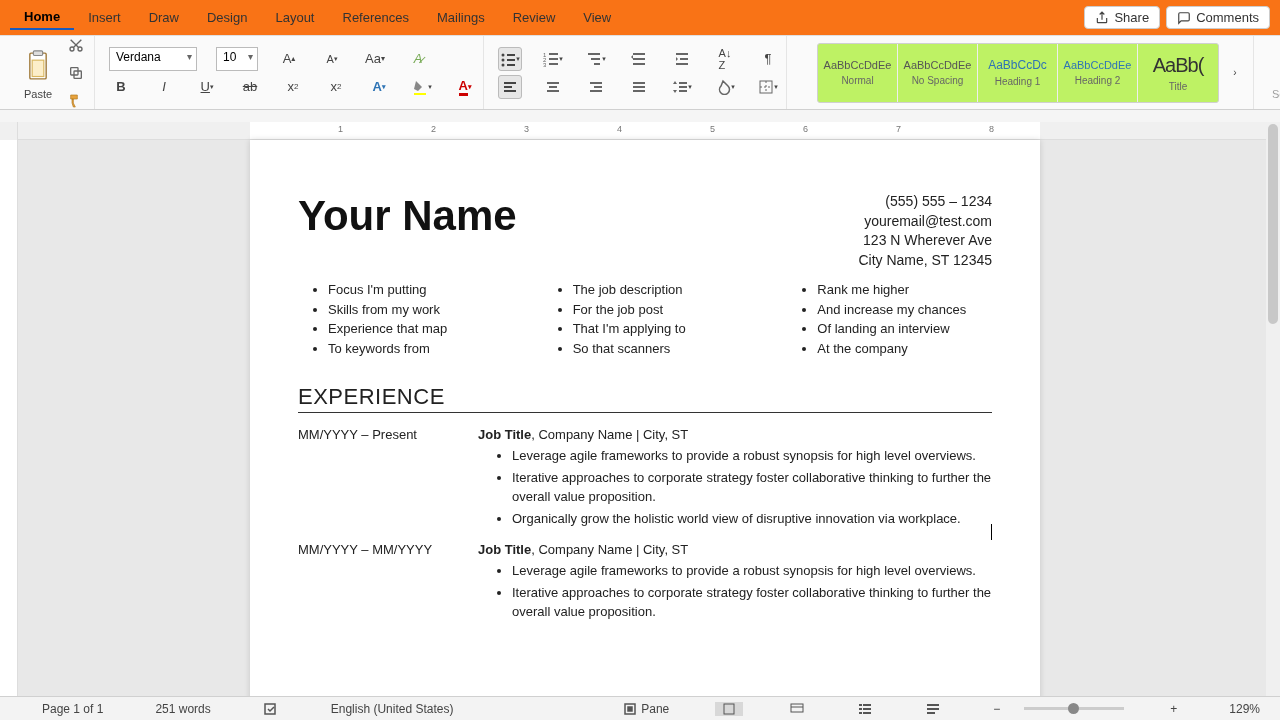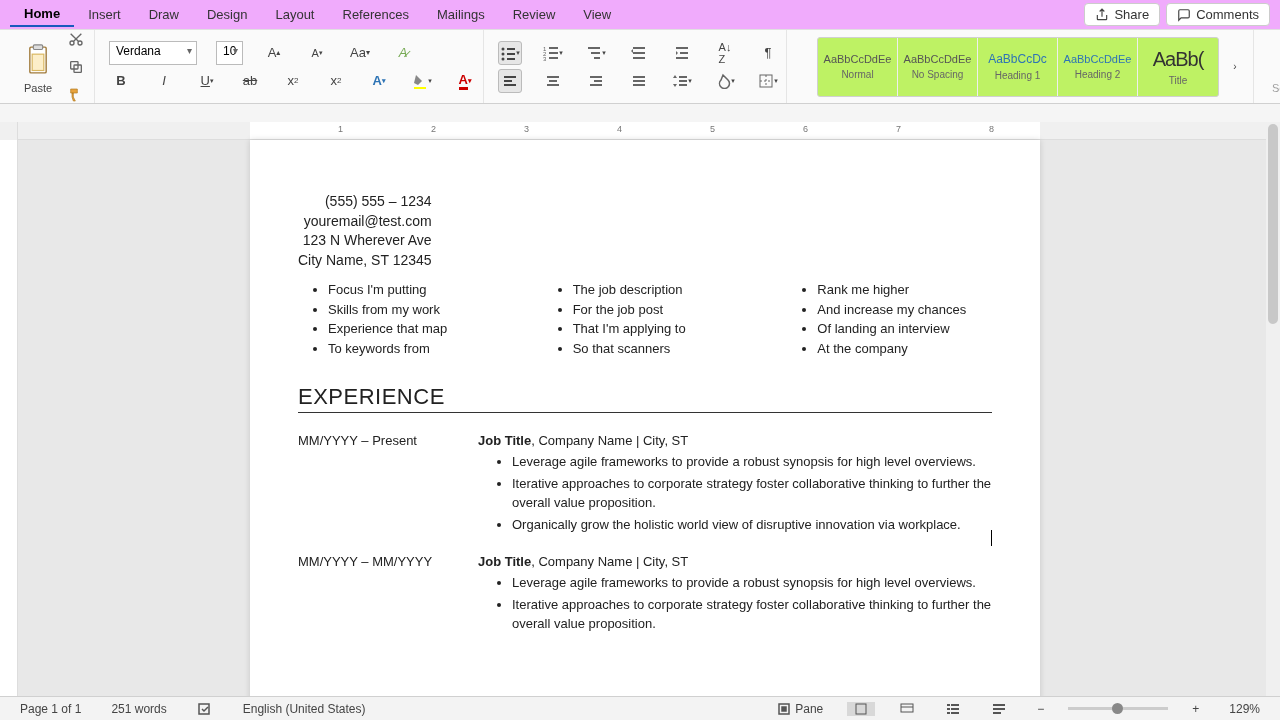--- a/index.html
+++ b/index.html
@@ -1,19 +1,19 @@
 <!DOCTYPE html>
 <html><head>
 <meta charset="utf-8">
 <style>
 * { box-sizing: border-box; margin: 0; padding: 0; }
 body { font-family: -apple-system, "Segoe UI", Arial, sans-serif; background: #f5f5f5; width: 1280px; height: 720px; overflow: hidden; position: relative; }
 
 
-.menubar { display: flex; align-items: center; height: 30px; background: #f0abfc; border-bottom: 1px solid #e0e0e0; padding: 0 10px; }
+.menubar { display: flex; align-items: center; height: 36px; background: #f97316; border-bottom: 1px solid #e0e0e0; padding: 0 10px; }
 .menubar .mtab { padding: 4px 14px; font-size: 13px; color: #333; cursor: pointer; }
 .menubar .mtab.active { font-weight: 600; border-bottom: 2px solid #185abd; color: #000; }
 .menubar .spacer { flex: 1; }
 .menubar .rbtn { display: flex; align-items: center; gap: 5px; font-size: 13px; color: #333; padding: 3px 10px; border: 1px solid #ccc; border-radius: 4px; margin-left: 6px; cursor: pointer; background: #fff; }
 
 
 .ribbon { display: flex; align-items: center; height: 74px; background: #fafafa; border-bottom: 1px solid #d0d0d0; padding: 0 10px; gap: 8px; }
 .rgroup { display: flex; align-items: center; gap: 4px; height: 100%; padding: 0 6px; border-right: 1px solid #e5e5e5; }
 .rgroup:last-child { border-right: none; }
 .biggrp { display: flex; flex-direction: column; align-items: center; justify-content: center; gap: 2px; padding: 4px; }
@@ -50,38 +50,38 @@
 .page .hdrrow { display: flex; justify-content: space-between; align-items: flex-start; }
 .page .name { font-family: Verdana, sans-serif; font-size: 42px; font-weight: 900; color: #111; }
 .page .contact { text-align: right; font-family: Verdana, sans-serif; font-size: 14px; color: #222; line-height: 1.4; }
 
 .page h2.sec { font-family: Verdana, sans-serif; font-size: 22px; font-weight: 400; color: #222; margin-top: 26px; border-bottom: 1px solid #333; padding-bottom: 2px; letter-spacing: 0.5px; }
 
 .skillcols { display: flex; gap: 40px; margin-top: 10px; font-family: Verdana, sans-serif; font-size: 13px; color: #222; }
 .skillcols ul { list-style: disc; padding-left: 30px; flex: 1; }
 .skillcols li { line-height: 1.5; }
 
-.exprow { display: flex; gap: 20px; margin-top: 20px; font-family: Verdana, sans-serif; font-size: 13px; color: #222; }
+.exprow { display: flex; gap: 20px; margin-top: 14px; font-family: Verdana, sans-serif; font-size: 13px; color: #222; }
 .exprow .dates { width: 160px; flex-shrink: 0; }
 .exprow .body { flex: 1; }
 .exprow .body .jt { font-size: 13px; }
 .exprow .body .jt strong { font-weight: 700; }
 .exprow .body ul { list-style: disc; padding-left: 34px; margin-top: 4px; }
 .exprow .body li { line-height: 1.5; margin-top: 2px; }
 
 .cursor { display: inline-block; width: 1px; height: 16px; background: #000; vertical-align: middle; }
 
 
 .scroll { position: absolute; right: 0; top: 0; bottom: 0; width: 14px; background: #f0f0f0; }
 .scroll .thumb { position: absolute; left: 2px; right: 2px; top: 2px; height: 200px; background: #c8c8c8; border-radius: 5px; }
 
 
 .status { position: absolute; left: 0; right: 0; bottom: 0; height: 24px; background: #f3f3f3; border-top: 1px solid #d0d0d0; display: flex; align-items: center; padding: 0 14px; font-size: 12px; color: #444; gap: 18px; }
 .status .spacer { flex: 1; }
-.status .sbtn { padding: 0 6px; cursor: pointer; display: flex; align-items: center; gap: 4px; }
+.status .sbtn { padding: 0 6px; cursor: pointer; display: flex; align-items: center; gap: 4px; margin-left: 22px; }
 .status .sbtn.active { background: #d8d8d8; }
 .status .slider { width: 100px; height: 3px; background: #ccc; position: relative; }
 .status .slider .knob { position: absolute; top: -4px; left: 44px; width: 11px; height: 11px; background: #888; border-radius: 50%; }
 
 svg { display: block; }
 </style>
 </head>
 <body>
 
 <div class="menubar">
@@ -144,21 +144,21 @@
             <path d="M4 3h10v6H4zM8 9v6l3 6h-3l-2-6V9z"></path>
           </svg>
         </span>
     </div>
   </div>
 
   <div class="rgroup">
     <div class="twocol">
       <div class="tworow">
         <div class="fontsel" style="width:88px">Verdana</div>
-        <div class="fontsel" style="width:27px">10</div>
+        <div class="fontsel" style="width:42px">10</div>
         <span class="smallbtn" style="font-size:13px">A<sup style="font-size:8px">▴</sup></span>
         <span class="smallbtn" style="font-size:11px">A<sup style="font-size:7px">▾</sup></span>
         <span class="smallbtn">Aa<span style="font-size:8px">▾</span></span>
         <span class="smallbtn" style="font-style:italic;color:#7a5">A̷</span>
       </div>
       <div class="tworow">
         <span class="smallbtn">
             <b>B</b>
           </span>
         <span class="smallbtn">
@@ -361,20 +361,21 @@
       <span class="rtick" style="left:646px">7</span>
       <span class="rtick" style="left:739px">8</span>
     </div>
   </div>
   <div class="vruler">
       <div class="vwhite"></div>
     </div>
 
   <div class="page">
     <div class="hdrrow">
+      <div class="name">Your Name</div>
       <div class="contact">
         <div>(555) 555 – 1234</div>
         <div>youremail@test.com</div>
         <div>123 N Wherever Ave</div>
         <div>City Name, ST 12345</div>
       </div>
     </div>
 
     <div class="skillcols">
       <ul>

